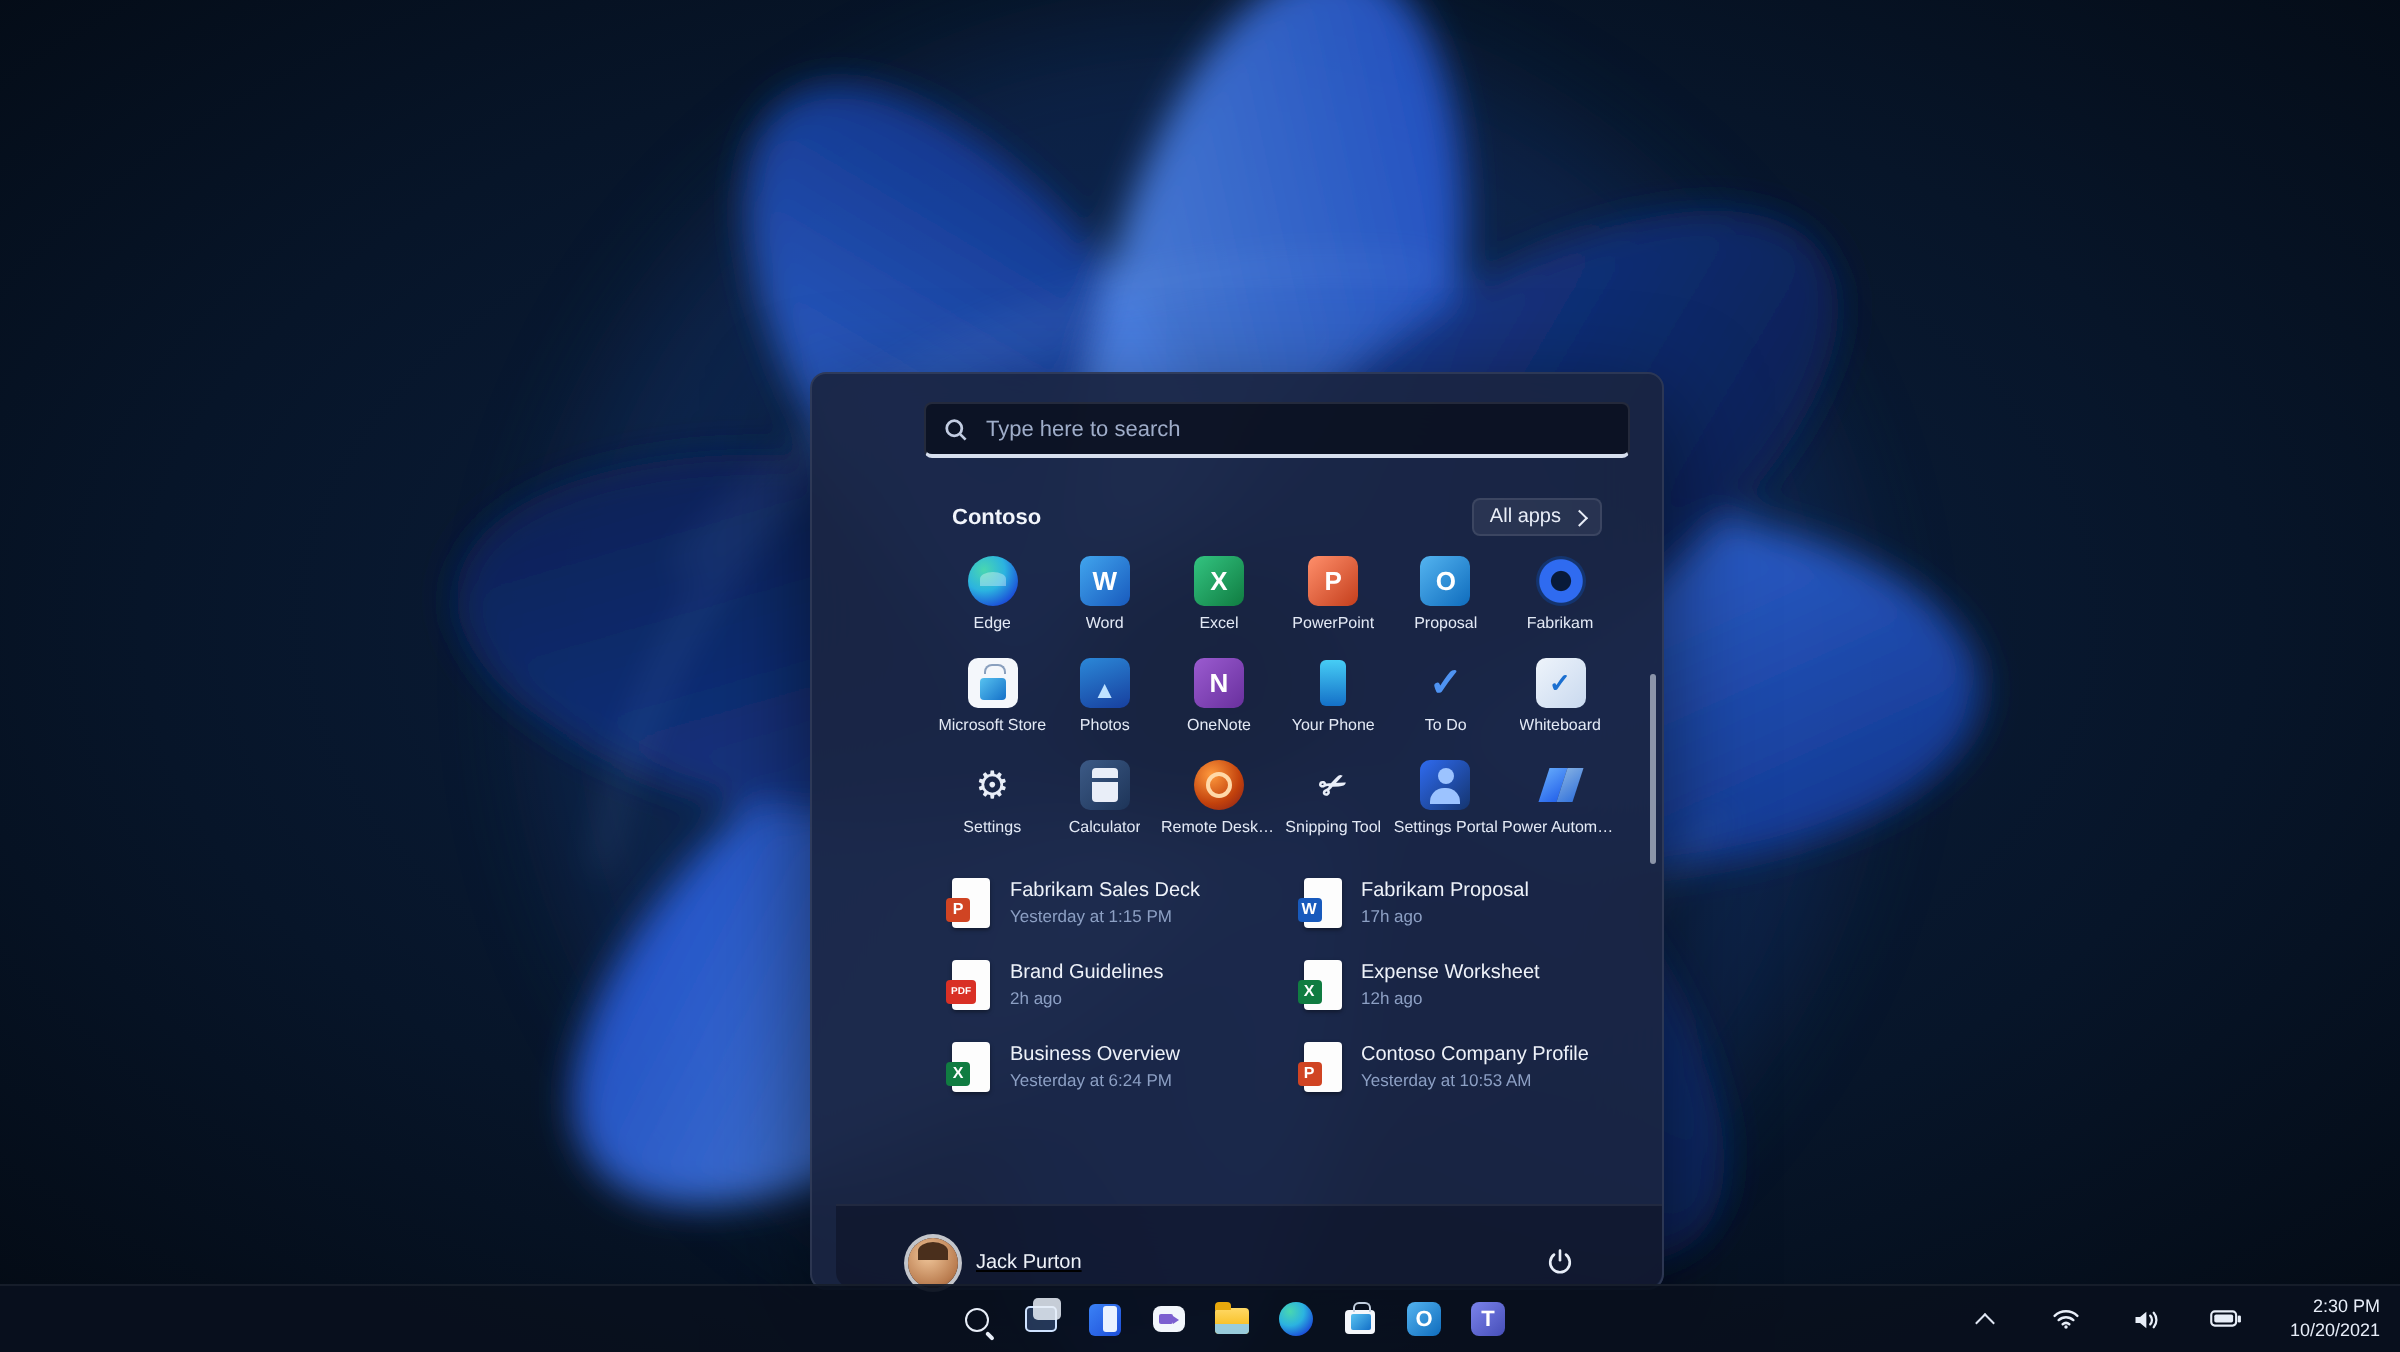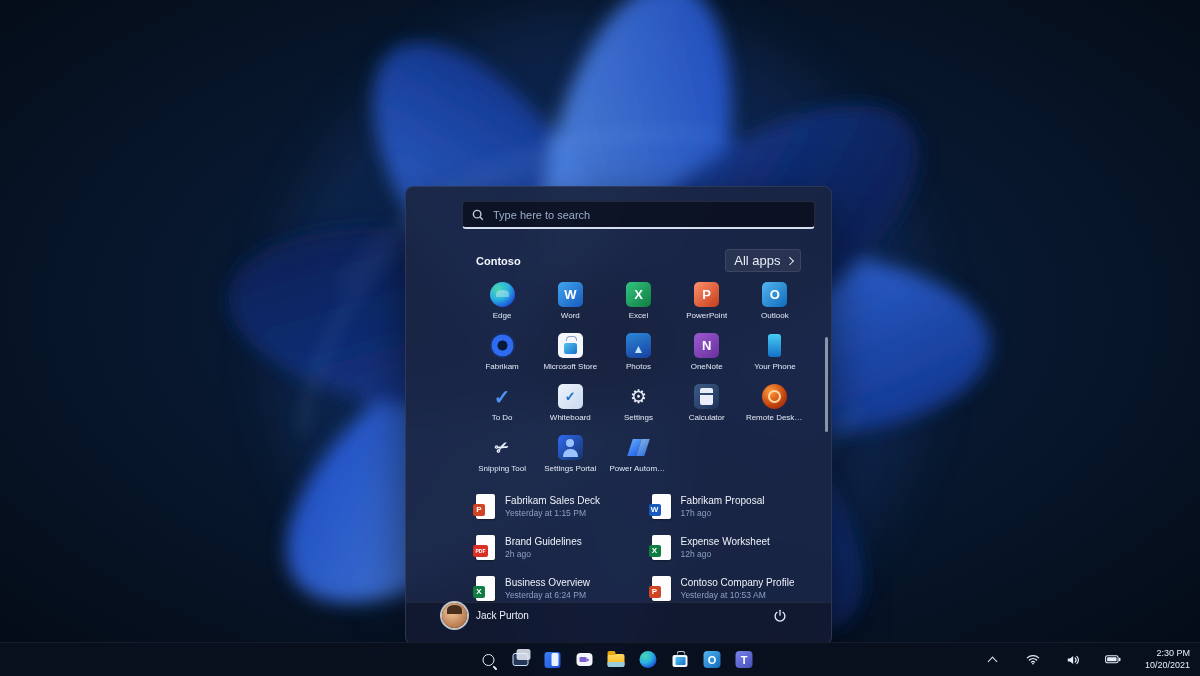--- a/index.html
+++ b/index.html
@@ -31,32 +31,32 @@
     flex:1;background:transparent;border:none;outline:none;
     color:#cfd8ea;font-size:11px;font-family:"Liberation Sans",sans-serif;
   }
   .search-box input::placeholder{color:#9fadc9;}
   .section-head{
     display:flex;align-items:center;justify-content:space-between;
     padding:0 30px;margin-top:20px;
   }
   .section-title{font-size:11px;font-weight:700;color:#f2f5fb;}
   .pill-btn{
-    display:flex;align-items:center;font-size:13px;color:#e8edf7;
+    display:flex;align-items:center;font-size:10px;color:#e8edf7;
     background:rgba(255,255,255,0.07);border:1px solid rgba(255,255,255,0.09);
     border-radius:4px;padding:3px 8px;cursor:pointer;
   }
   .chev{
     width:4.5px;height:4.5px;border-right:1.3px solid currentColor;
     border-top:1.3px solid currentColor;transform:rotate(45deg);
     display:inline-block;margin-left:6px;
   }
   
   .apps-grid{
-    margin:10px 22px 0;display:grid;grid-template-columns:repeat(5,1fr);
+    margin:10px 22px 0;display:grid;grid-template-columns:repeat(6,1fr);
     row-gap:7px;
   }
   .app{display:flex;flex-direction:column;align-items:center;gap:4px;height:44px;cursor:pointer;}
   .app-label{
     font-size:8px;color:#e3e9f5;text-align:center;max-width:58px;
     white-space:nowrap;overflow:hidden;text-overflow:ellipsis;
   }
   .tile{
     width:25px;height:25px;border-radius:5px;display:flex;align-items:center;
     justify-content:center;font-weight:700;color:#fff;font-size:13px;position:relative;
@@ -111,24 +111,24 @@
     font-size:8px;font-weight:700;display:flex;align-items:center;justify-content:center;}
   .doc.ppt .badge{background:#d04423;}   .doc.ppt .badge::after{content:"P";}
   .doc.word .badge{background:#185abd;}  .doc.word .badge::after{content:"W";}
   .doc.pdf .badge{background:#d93025;width:15px;}   .doc.pdf .badge::after{content:"PDF";font-size:5px;}
   .doc.xls .badge{background:#107c41;}   .doc.xls .badge::after{content:"X";}
   .rec-text{min-width:0;}
   .rec-title{font-size:10px;color:#eef2f9;white-space:nowrap;overflow:hidden;text-overflow:ellipsis;}
   .rec-sub{font-size:8.5px;color:#8da0c4;margin-top:2px;}
   
   .menu-footer{
-    position:absolute;left:0;right:0;bottom:0;height:42px;
+    position:absolute;left:12px;right:0;bottom:0;height:42px;
     background:rgba(9,14,28,0.45);border-top:1px solid rgba(255,255,255,0.07);
-    border-radius:0 0 8px 8px;display:flex;align-items:flex-start;
-    justify-content:space-between;padding:0 38px 0 36px;box-sizing:border-box;
+    border-radius:0 0 8px 8px;display:flex;align-items:flex-end;
+    justify-content:space-between;padding:0 38px 0 36px;box-sizing:border-box;text-decoration:underline;
   }
   .user-chip{display:flex;align-items:center;gap:9px;cursor:pointer;}
   .avatar{
     width:25px;height:25px;border-radius:50%;
     background:radial-gradient(circle at 40% 35%,#f0c69a,#b97b4e 70%,#7c4a26);
     box-shadow:0 0 0 2px rgba(255,255,255,0.75);position:relative;overflow:hidden;
   }
   .avatar::after{content:"";position:absolute;top:2px;left:5px;width:15px;height:9px;border-radius:50% 50% 0 0;background:#4a2f1c;}
   .user-name{font-size:10px;color:#eef2f9;}
   .power-btn{width:26px;height:26px;display:flex;align-items:center;justify-content:center;border-radius:4px;cursor:pointer;}
@@ -249,21 +249,21 @@
     <div class="app">
         <div class="tile ic-excel"></div>
         <div class="app-label">Excel</div>
       </div>
     <div class="app">
         <div class="tile ic-ppt"></div>
         <div class="app-label">PowerPoint</div>
       </div>
     <div class="app">
         <div class="tile ic-outlook"></div>
-        <div class="app-label">Outlook</div>
+        <div class="app-label">Proposal</div>
       </div>
     <div class="app">
         <div class="tile ic-fabrikam"></div>
         <div class="app-label">Fabrikam</div>
       </div>
     <div class="app">
         <div class="tile ic-store"></div>
         <div class="app-label">Microsoft Store</div>
       </div>
     <div class="app">

